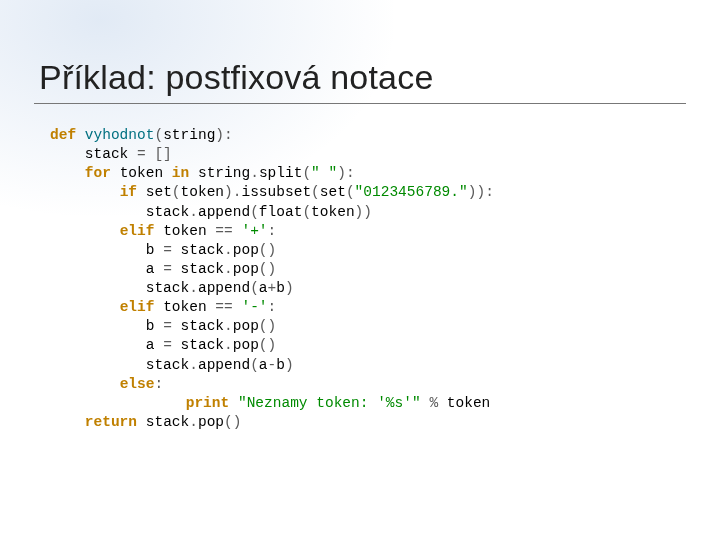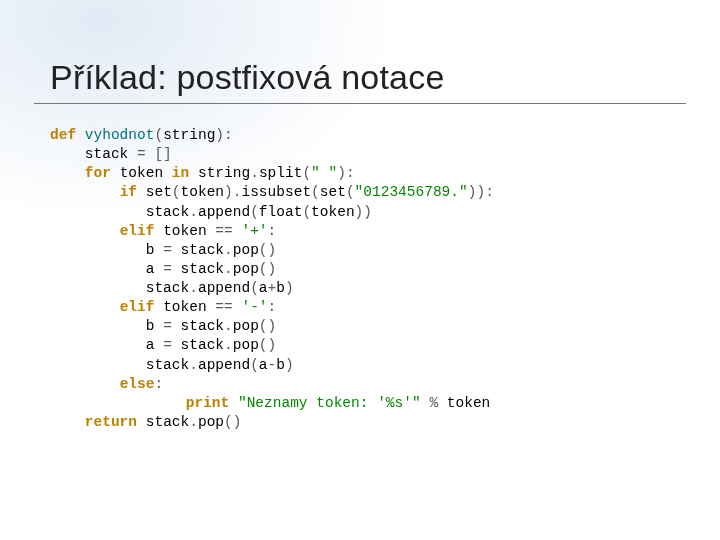--- a/index.html
+++ b/index.html
@@ -26,21 +26,21 @@
     position: absolute;
     top: 58px;
     left: 34px;
     right: 34px;
   }
   .title {
     font-size: 34px;
     font-weight: 400;
     color: #222;
     letter-spacing: 0.2px;
-    margin: 0 0 6px 16px;
+    margin: 0 0 6px 5px;
     white-space: nowrap;
   }
   .title-rule {
     border: none;
     border-top: 1px solid #777;
     margin: 0;
     width: 100%;
   }
   .code-block {
     position: absolute;

